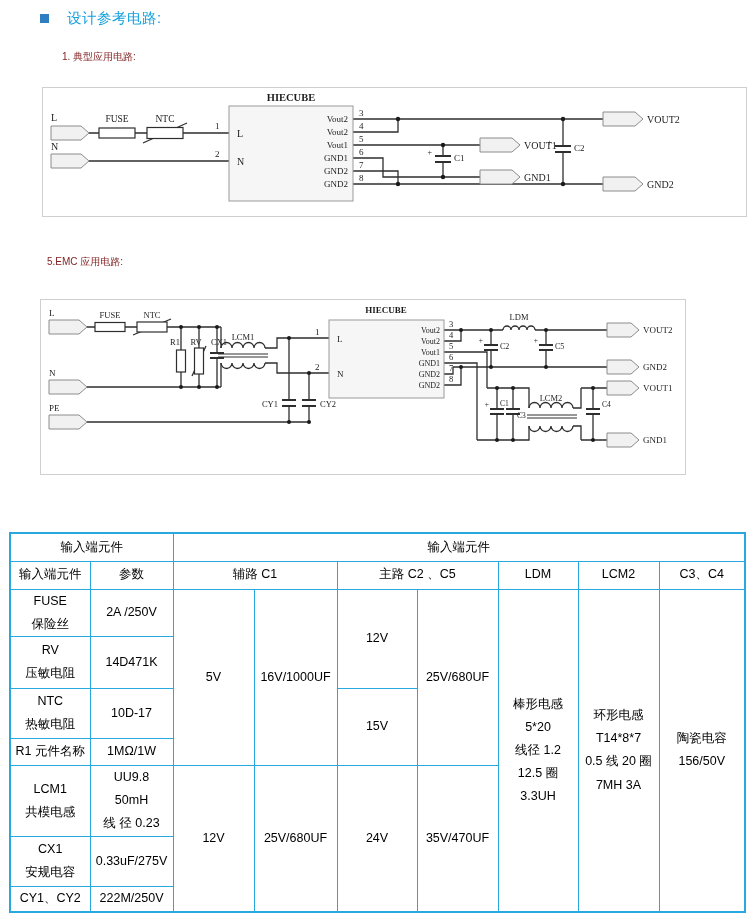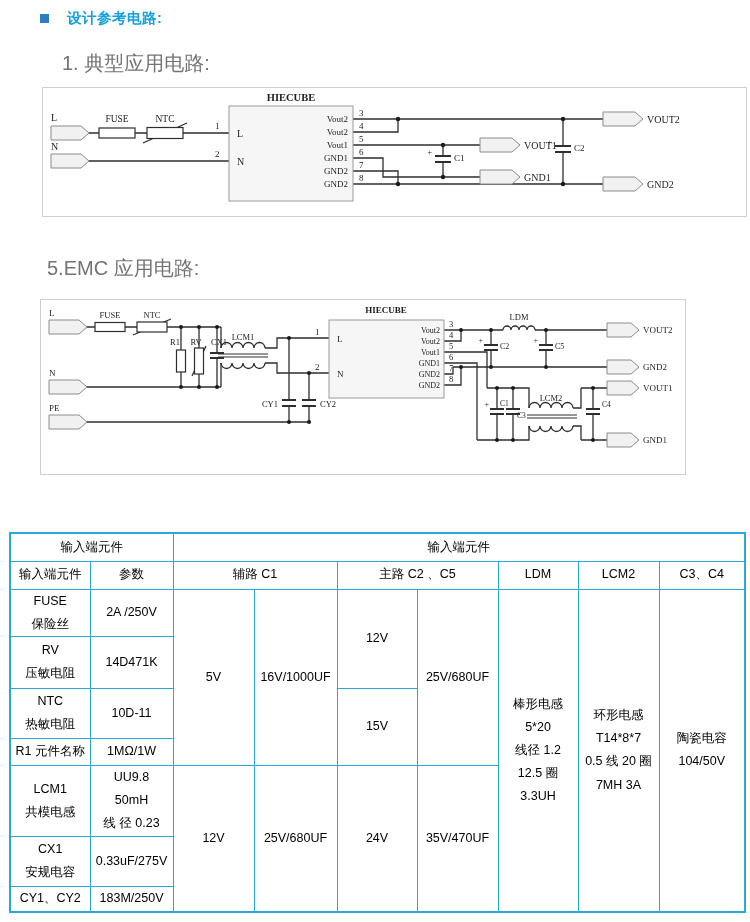--- a/index.html
+++ b/index.html
@@ -1,21 +1,21 @@
 <!DOCTYPE html>
 <html><head>
 <meta charset="utf-8">
 <style>
   html,body{margin:0;padding:0;background:#fff}
   .page{position:relative;width:750px;height:922px;background:#fff;
         font-family:"Liberation Sans","DejaVu Sans",sans-serif;overflow:hidden}
   .title-row{position:absolute;left:40px;top:9px;display:flex;align-items:center}
   .bullet{width:9px;height:9px;background:#2d7fc1;margin-right:18px}
-  .doc-title{color:#13a0dc;font-size:14.5px;font-weight:700;letter-spacing:.5px}
-  .sec{position:absolute;color:#737373;font-size:20px}
+  .doc-title{color:#13a0dc;font-size:14.5px;font-weight:400;letter-spacing:.5px}
+  .sec{position:absolute;color:#7f1d1d;font-size:10px}
   #sec1{left:62px;top:50px}
   #sec2{left:47px;top:255px}
   .dbox{position:absolute;border:1px solid #cfcfcf;background:#fff}
   #d1{left:42px;top:87px;width:703px;height:128px}
   #d2{left:40px;top:299px;width:644px;height:174px}
   .dbox svg{display:block;width:100%;height:100%}
   svg text{font-family:"Liberation Serif","DejaVu Serif",serif;fill:#1c1c1c}
   .wire{stroke:#2e2e2e;stroke-width:1.3;fill:none}
   .thin{stroke:#2e2e2e;stroke-width:1;fill:none}
   .plate{stroke:#2e2e2e;stroke-width:2;fill:none}
@@ -289,31 +289,31 @@
       <td rowspan="7">棒形电感
 5*20
 线径 1.2
 12.5 圈
 3.3UH</td>
       <td rowspan="7">环形电感
 T14*8*7
 0.5 线 20 圈
 7MH 3A</td>
       <td rowspan="7">陶瓷电容
-104/50V</td>
+156/50V</td>
     </tr>
     <tr style="height:52px">
       <td>RV
 压敏电阻</td>
       <td>14D471K</td>
     </tr>
     <tr style="height:50px">
       <td>NTC
 热敏电阻</td>
-      <td>10D-11</td>
+      <td>10D-17</td>
       <td rowspan="2">15V</td>
     </tr>
     <tr style="height:27px">
       <td>R1  元件名称</td>
       <td>1MΩ/1W</td>
     </tr>
     <tr style="height:71px">
       <td>LCM1
 共模电感</td>
       <td>UU9.8
@@ -324,18 +324,18 @@
       <td rowspan="3">24V</td>
       <td rowspan="3">35V/470UF</td>
     </tr>
     <tr style="height:50px">
       <td>CX1
 安规电容</td>
       <td>0.33uF/275V</td>
     </tr>
     <tr style="height:26px">
       <td>CY1、CY2</td>
-      <td>183M/250V</td>
+      <td>222M/250V</td>
     </tr>
   </tbody>
     </table>
 
 </div>
 
 </body></html>

